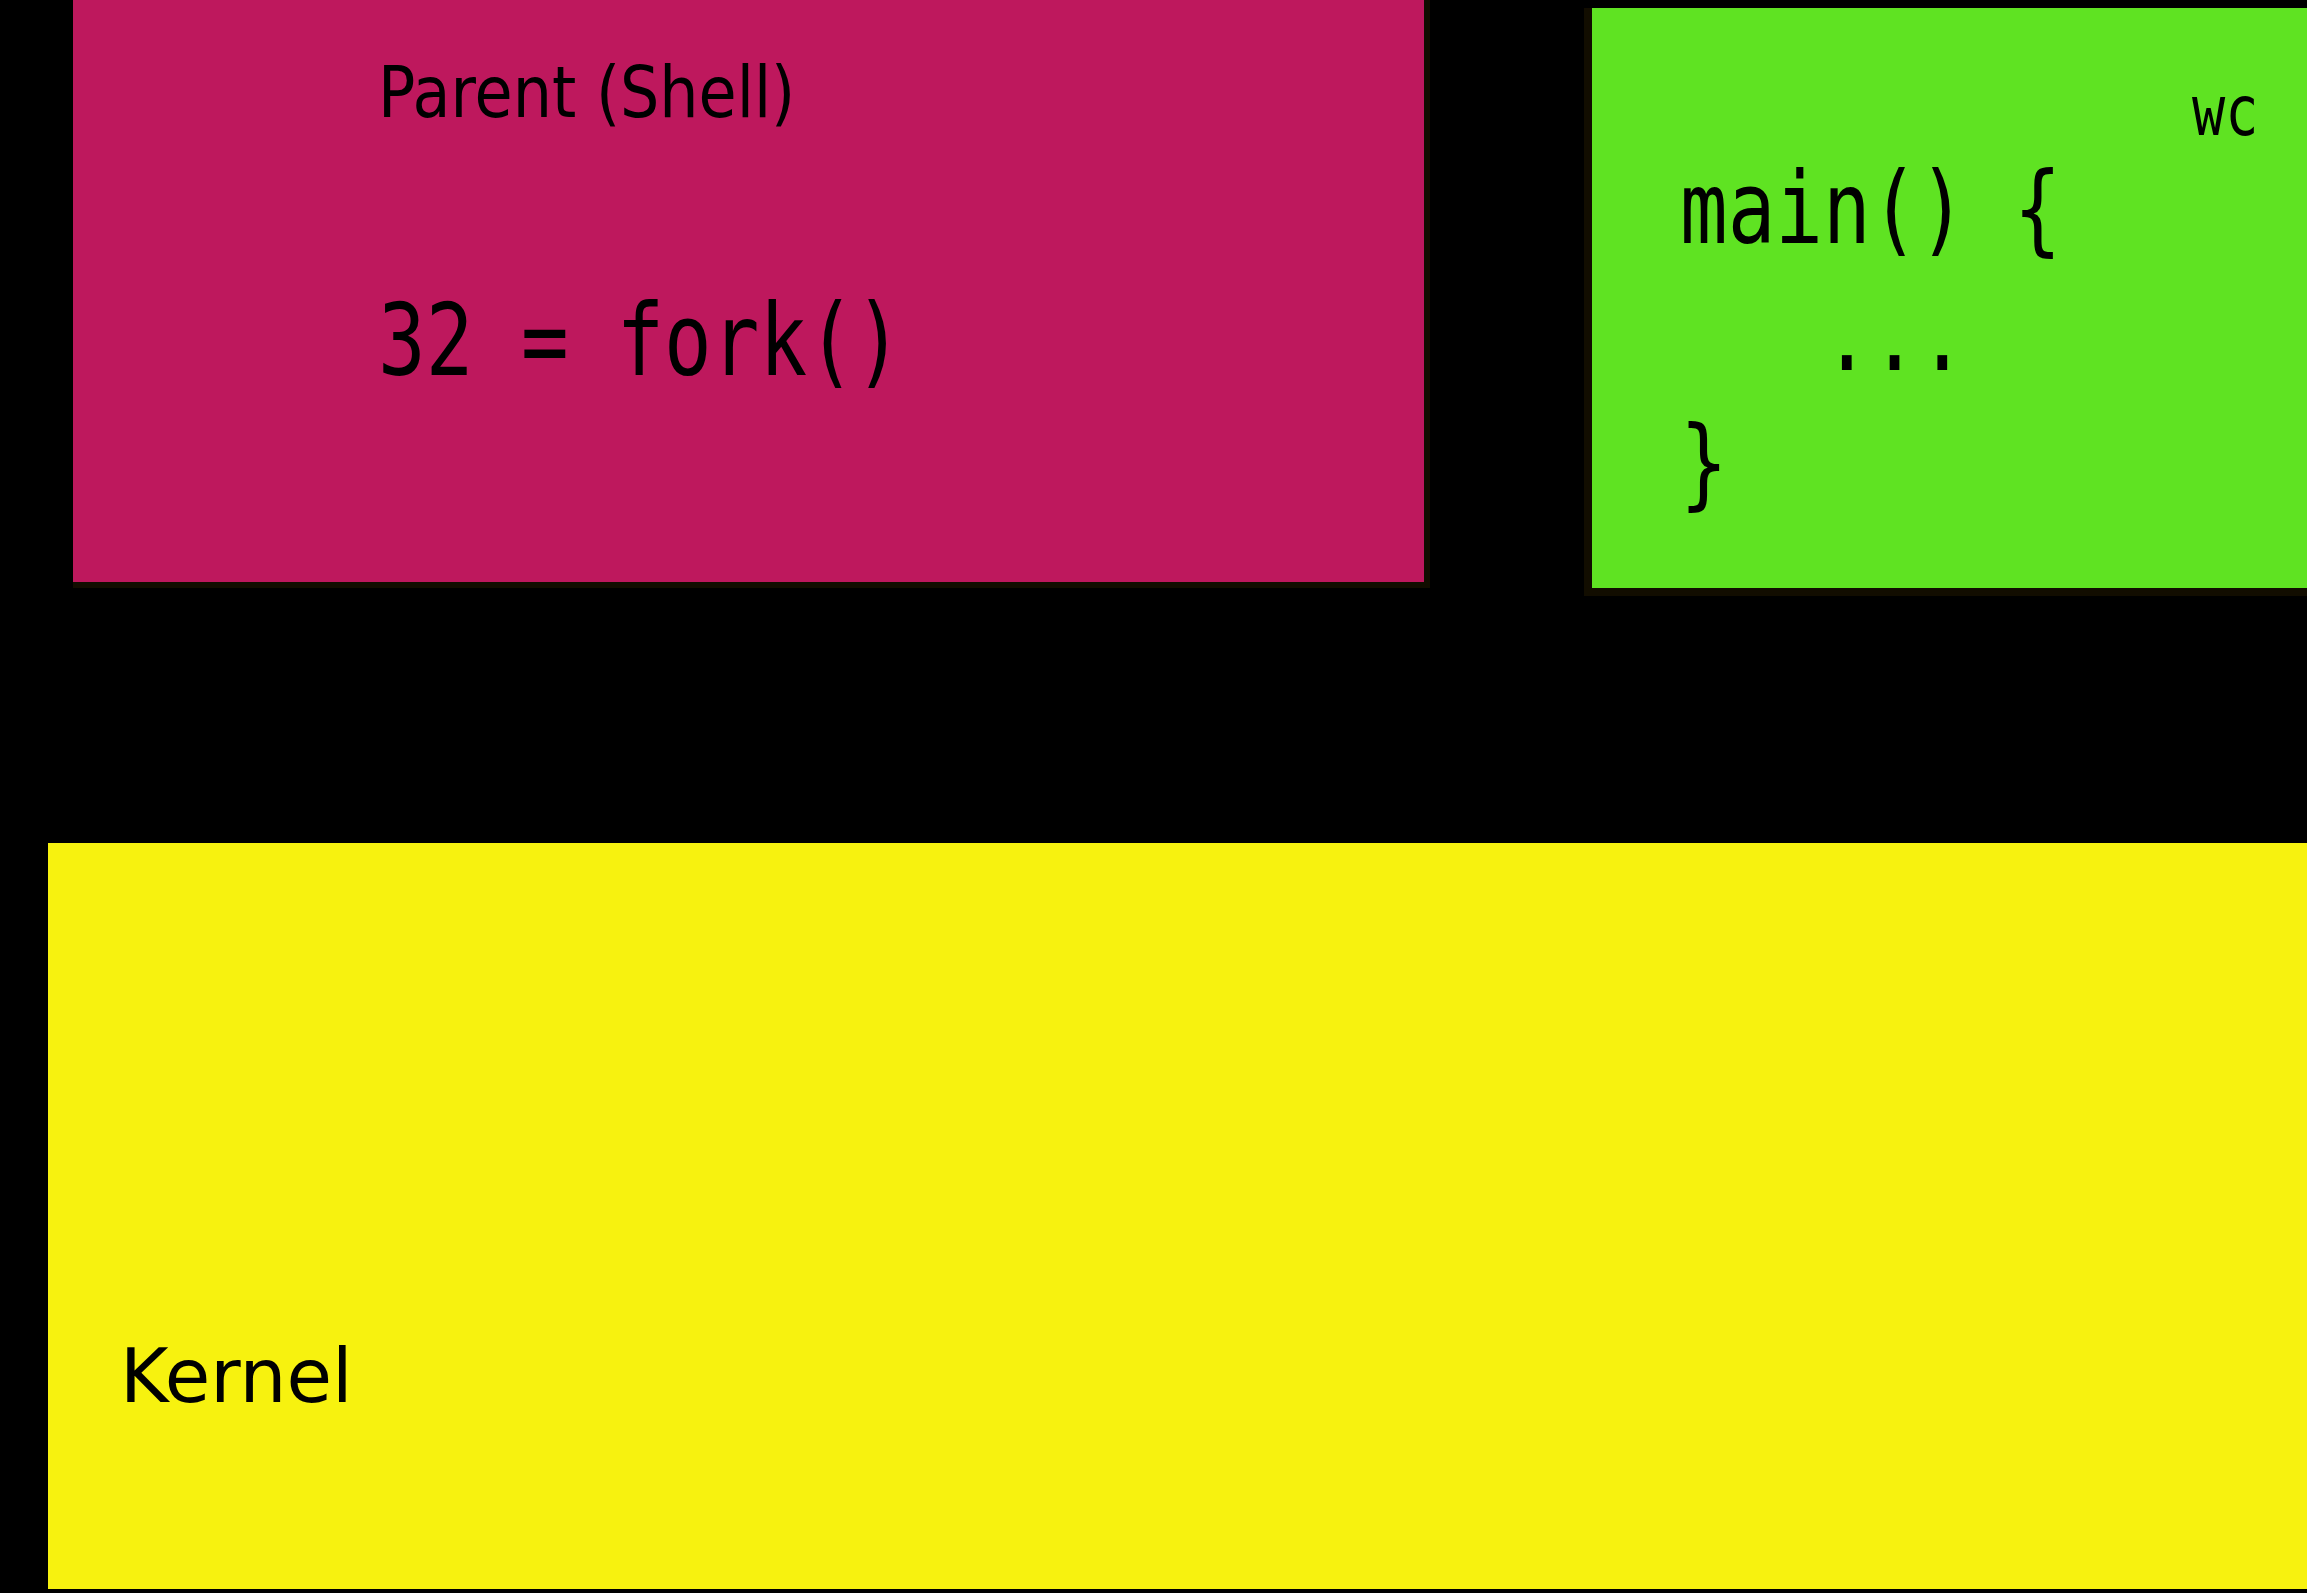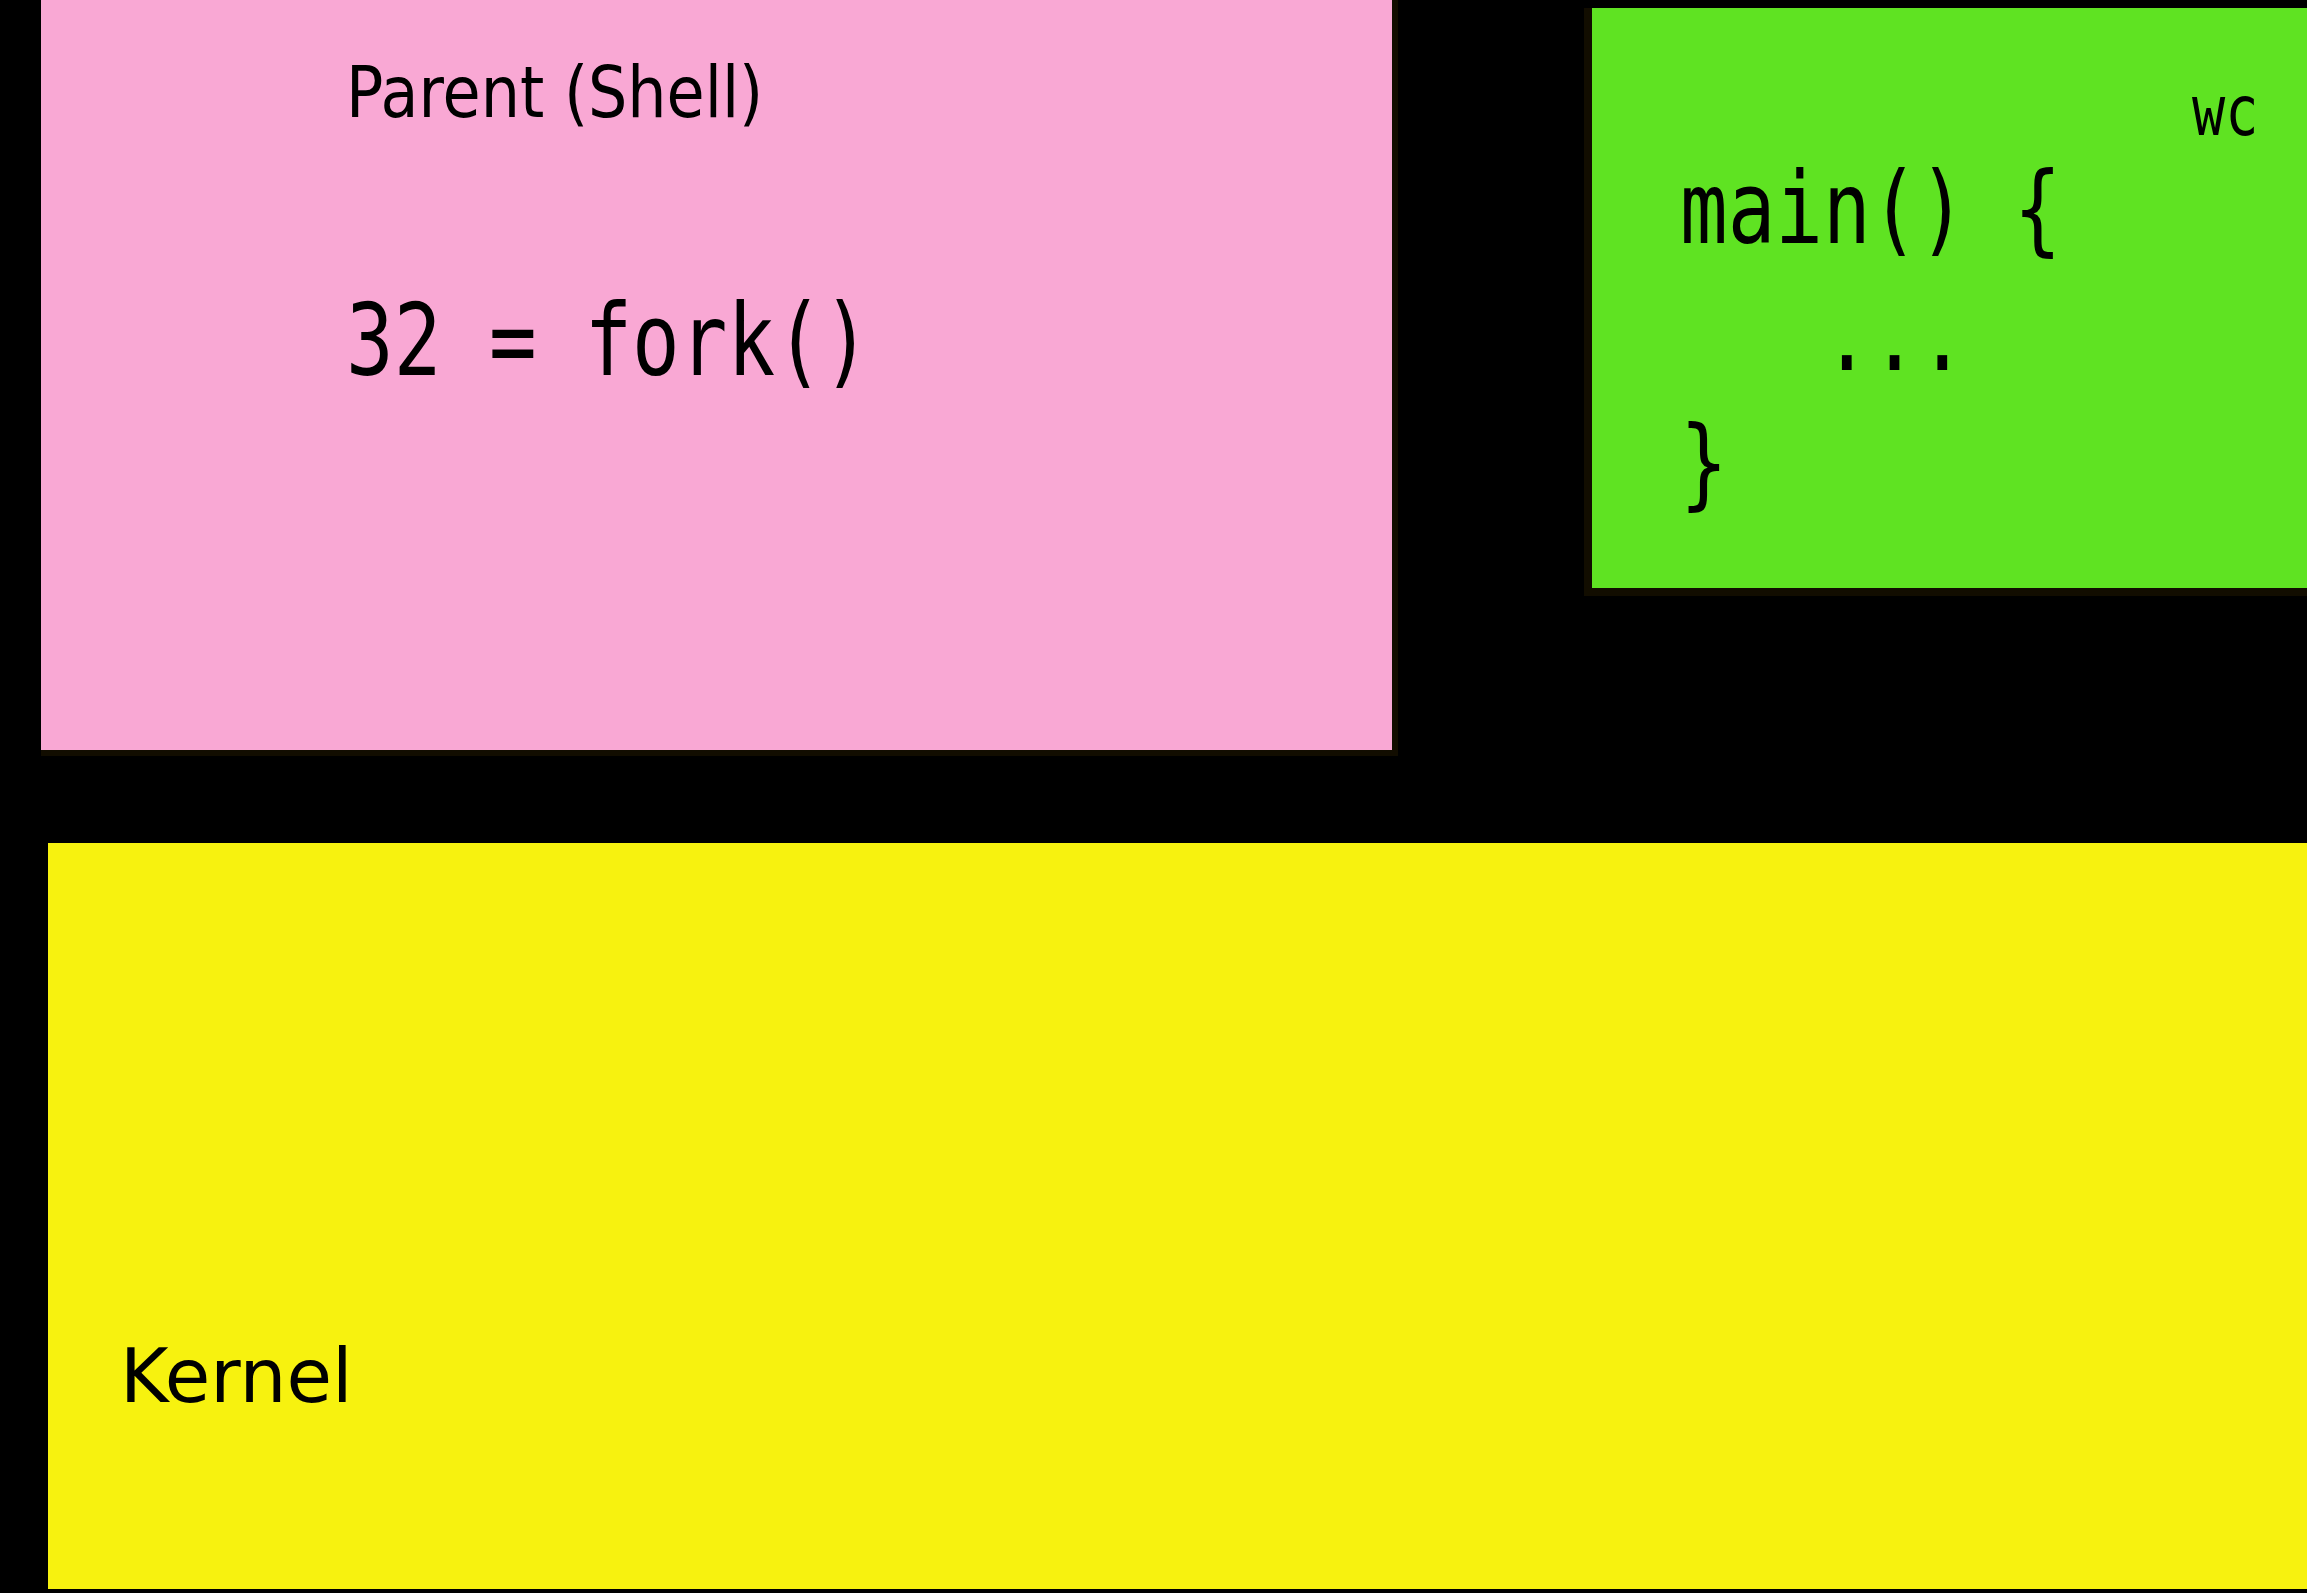--- a/index.html
+++ b/index.html
@@ -16,25 +16,25 @@
     font-family: "DejaVu Sans", sans-serif;
   }
 
   .box {
     position: absolute;
     box-sizing: border-box;
   }
 
   
   #parent-box {
-    left: 41px;
+    left: 73px;
     top: 0px;
     width: 1357px;
-    height: 756px;
-    background: #f9a8d4;
+    height: 588px;
+    background: #be185d;
     border-right: 6.5px solid #120D00;
     border-bottom: 6.5px solid #120D00;
   }
   #parent-title {
     position: absolute;
     left: 305px;
     top: 56px;
     font-family: "DejaVu Sans", sans-serif;
     font-size: 72px;
     line-height: 1.0;

